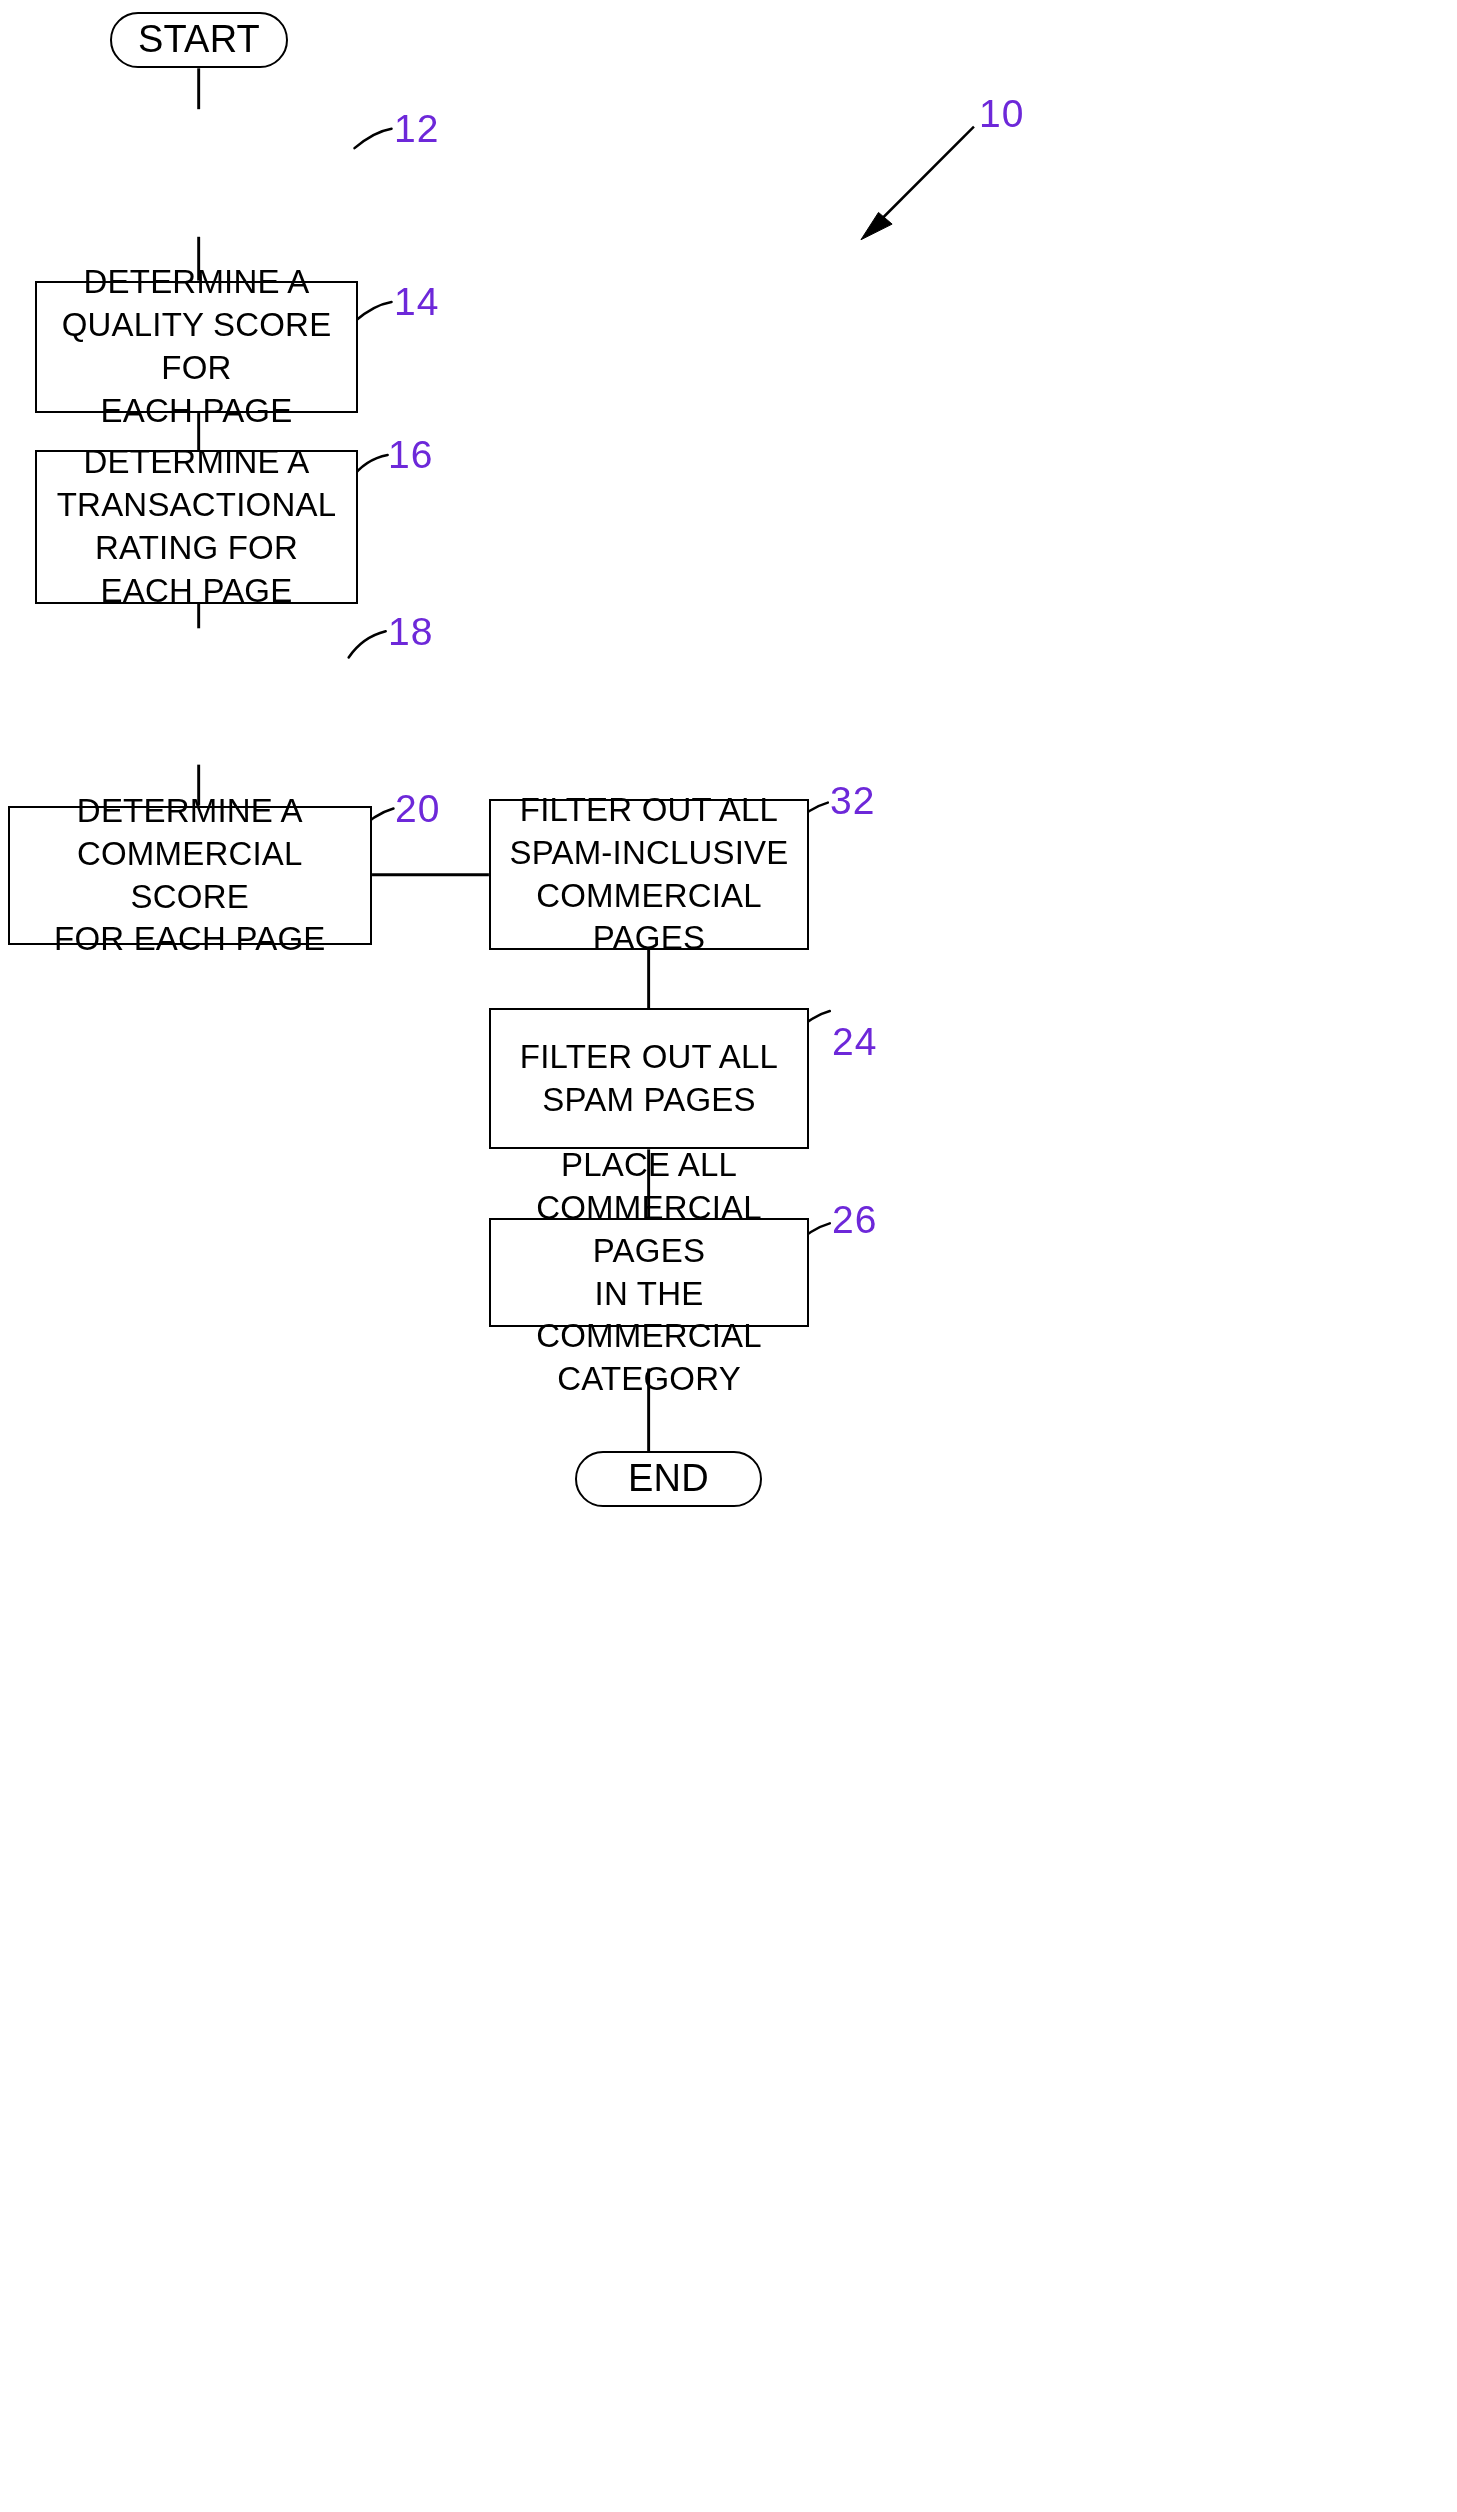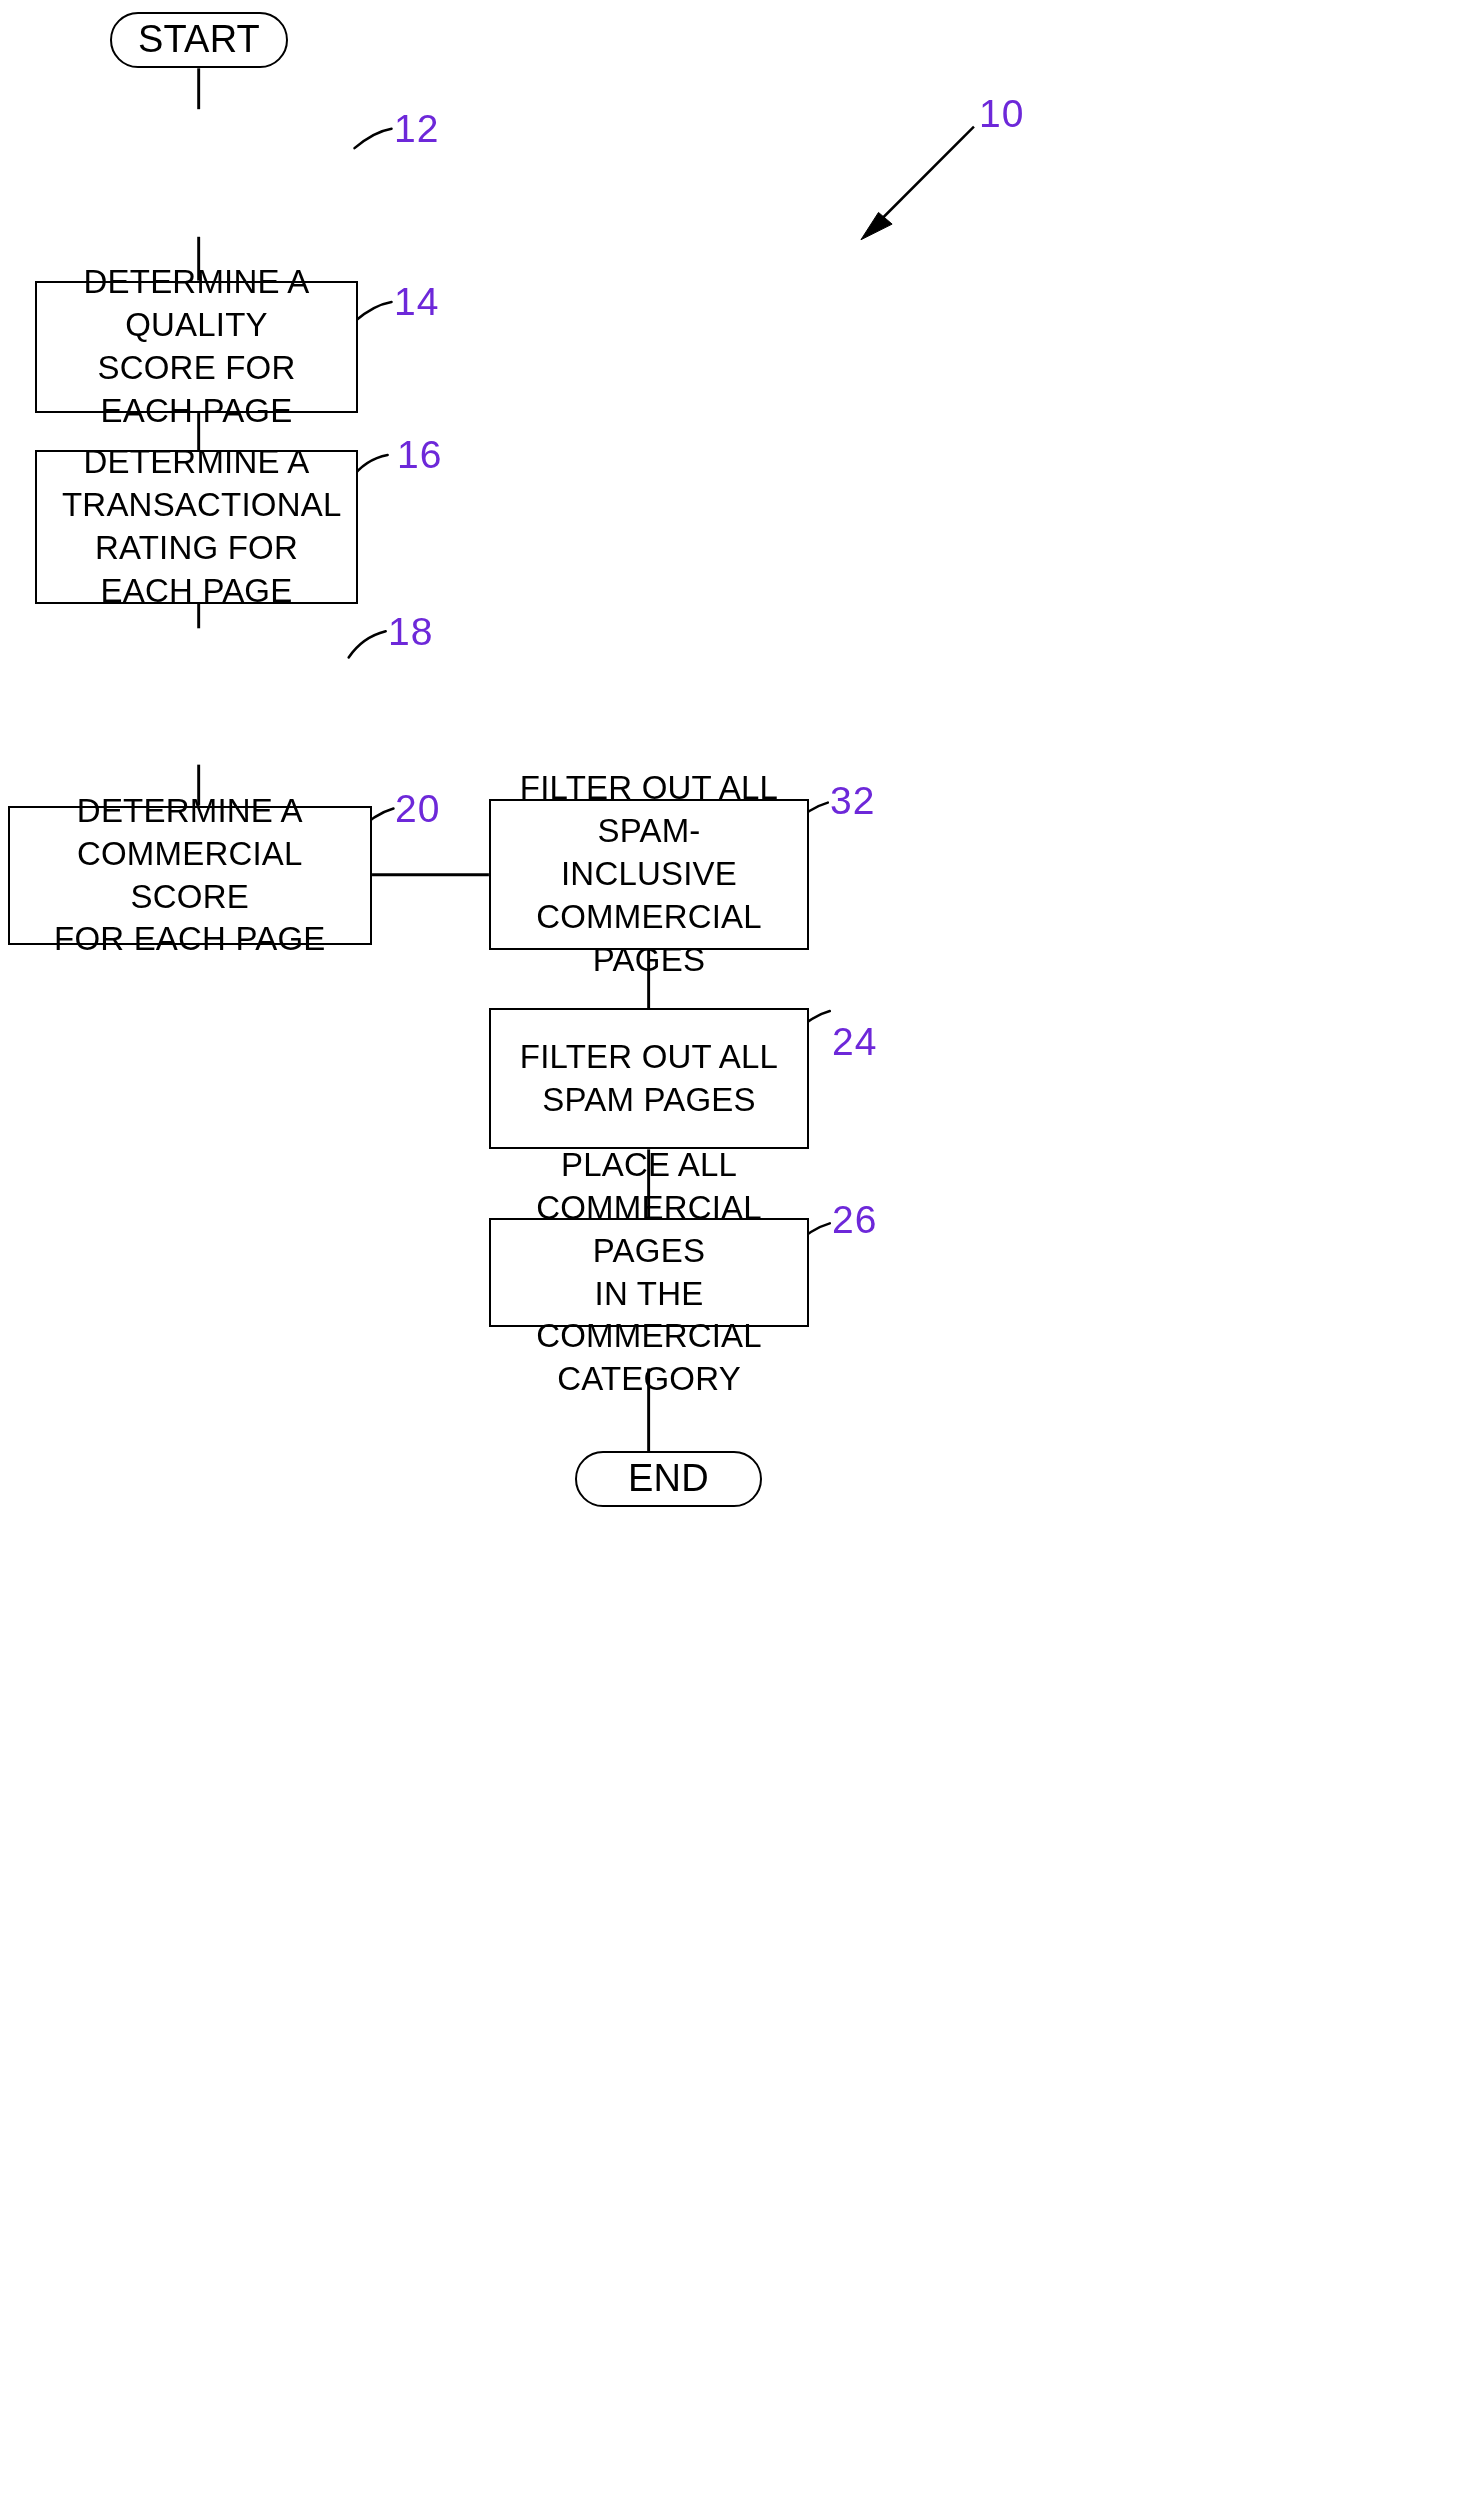--- a/index.html
+++ b/index.html
@@ -35,21 +35,21 @@
     display: flex;
     align-items: center;
     justify-content: center;
     text-align: center;
     line-height: 1.30;
     letter-spacing: 0.2px;
   }
   .node .txt {
     display: block;
     width: 100%;
-    padding: 0 25px;
+    padding: 0 4px;
     box-sizing: border-box;
     white-space: pre-line;
   }
   .terminator {
     border-radius: 60px;
     font-size: 38px;
   }
   .process {
     font-size: 33px;
   }
@@ -112,21 +112,21 @@
 EACH PAGE</span>
   </div>
   <div class="refnum" style="left:394px; top:282px;">14</div>
 
   <div class="node process" style="left:35px; top:450px; width:323px; height:154px;">
     <span class="txt">DETERMINE A
 TRANSACTIONAL
 RATING FOR
 EACH  PAGE</span>
   </div>
-  <div class="refnum" style="left:397px; top:435px;text-align:center;">16</div>
+  <div class="refnum" style="left:388px; top:435px;text-align:center;">16</div>
 
   <div class="refnum" style="left:388px; top:612px;">18</div>
 
   <div class="node process" style="left:7.8px; top:806px; width:364px; height:139px;">
     <span class="txt">DETERMINE A
 COMMERCIAL SCORE
 FOR EACH PAGE</span>
   </div>
   <div class="refnum" style="left:395px; top:789px;">20</div>
 

